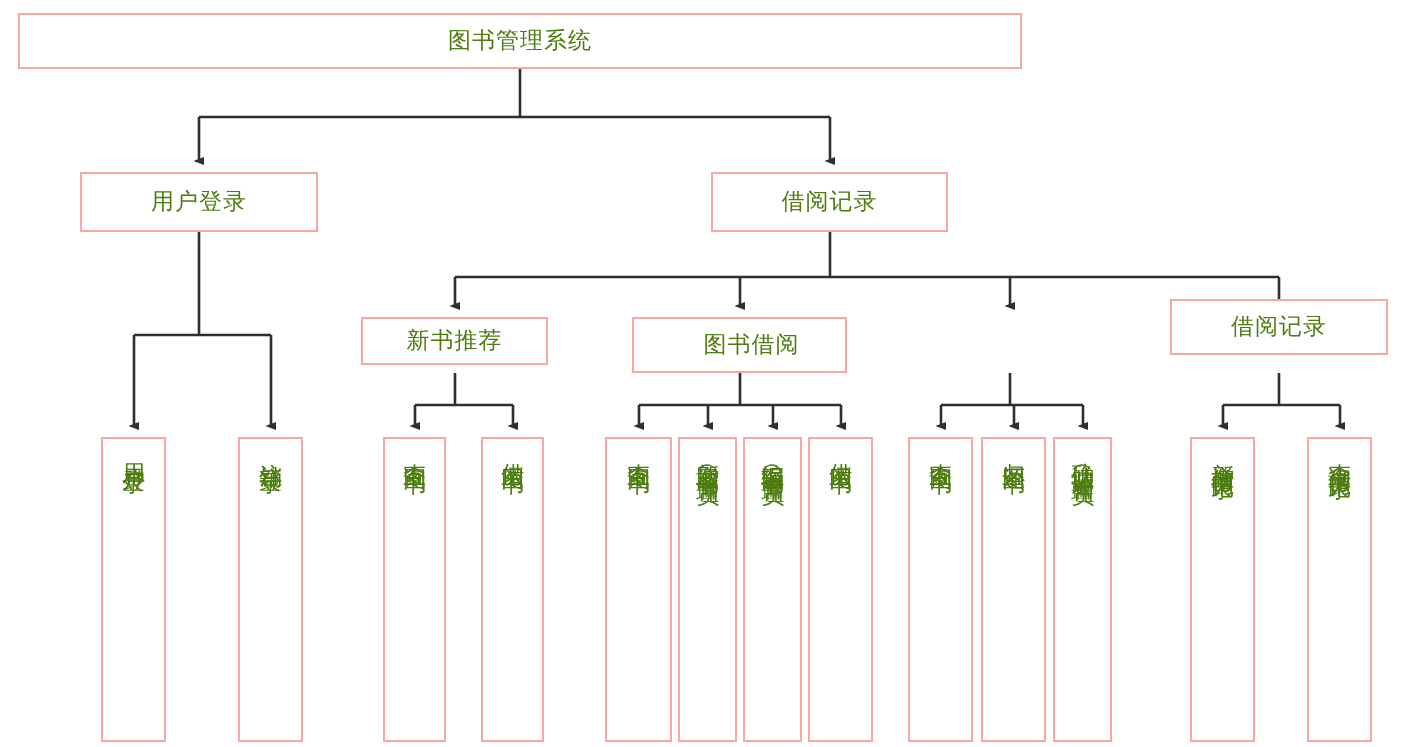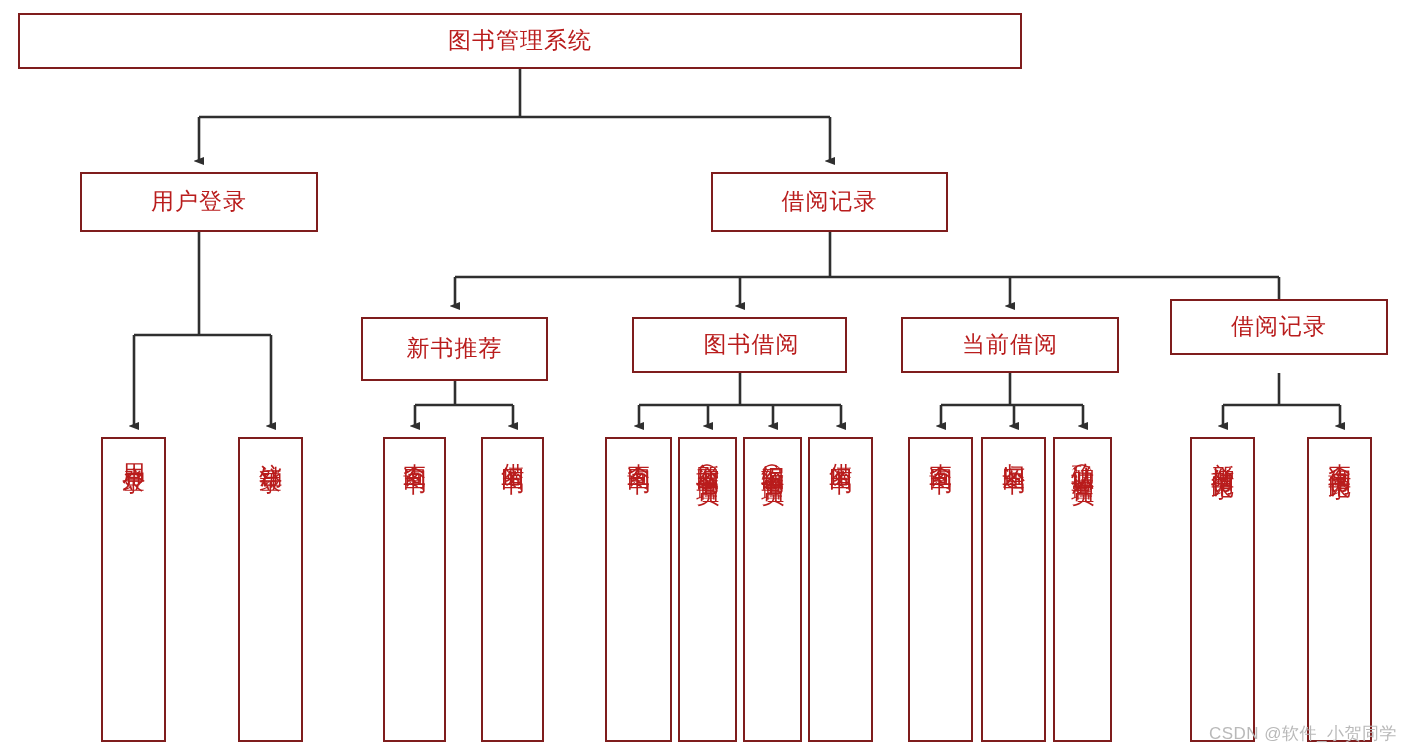--- a/index.html
+++ b/index.html
@@ -22,23 +22,23 @@
     position: absolute;
     left: 0;
     top: 0;
     width: 1405px;
     height: 747px;
     pointer-events: none;
   }
   .node {
     position: absolute;
     box-sizing: border-box;
-    border: 2px solid #7f1d1d;
+    border: 2px solid #fca5a5;
     background: #ffffff;
-    color: #b91c1c;
+    color: #4d7c0f;
     display: flex;
     align-items: center;
     justify-content: center;
     text-align: left;
     z-index: 2;
   }
   .node.horiz {
     font-size: 23px;
     letter-spacing: 1px;
     line-height: 1.2;
@@ -123,28 +123,25 @@
     <span>图书管理系统</span>
   </div>
 
   <div class="node horiz" style="left: 80px; top: 172px; width: 238px; height: 60px;">
     <span>用户登录</span>
   </div>
   <div class="node horiz" style="left: 711px; top: 172px; width: 237px; height: 60px;">
     <span>借阅记录</span>
   </div>
 
-  <div class="node horiz" style="left: 361px; top: 317px; width: 187px; height: 64px;">
+  <div class="node horiz" style="left: 361px; top: 317px; width: 187px; height: 48px;">
     <span>新书推荐</span>
   </div>
   <div class="node horiz" style="left: 632px; top: 317px; width: 215px; height: 56px; padding-left: 24px;">
     <span>图书借阅</span>
-  </div>
-  <div class="node horiz" style="left: 901px; top: 317px; width: 218px; height: 56px;">
-    <span>当前借阅</span>
   </div>
   <div class="node horiz" style="left: 1170px; top: 299px; width: 218px; height: 56px;">
     <span>借阅记录</span>
   </div>
 
   <div class="node vert" style="left: 101px; top: 437px; width: 65px; height: 305px;">
     <span>用户登录</span>
   </div>
   <div class="node vert" style="left: 238px; top: 437px; width: 65px; height: 305px;">
     <span>注销登录</span>
@@ -180,14 +177,13 @@
     <span>确认归还（管理员）</span>
   </div>
 
   <div class="node vert" style="left: 1190px; top: 437px; width: 65px; height: 305px;">
     <span>新增借阅记录</span>
   </div>
   <div class="node vert" style="left: 1307px; top: 437px; width: 65px; height: 305px;">
     <span>查询借阅记录</span>
   </div>
 
-  <div id="watermark">CSDN @软件_小贺同学</div>
 </div>
 
 </body></html>

